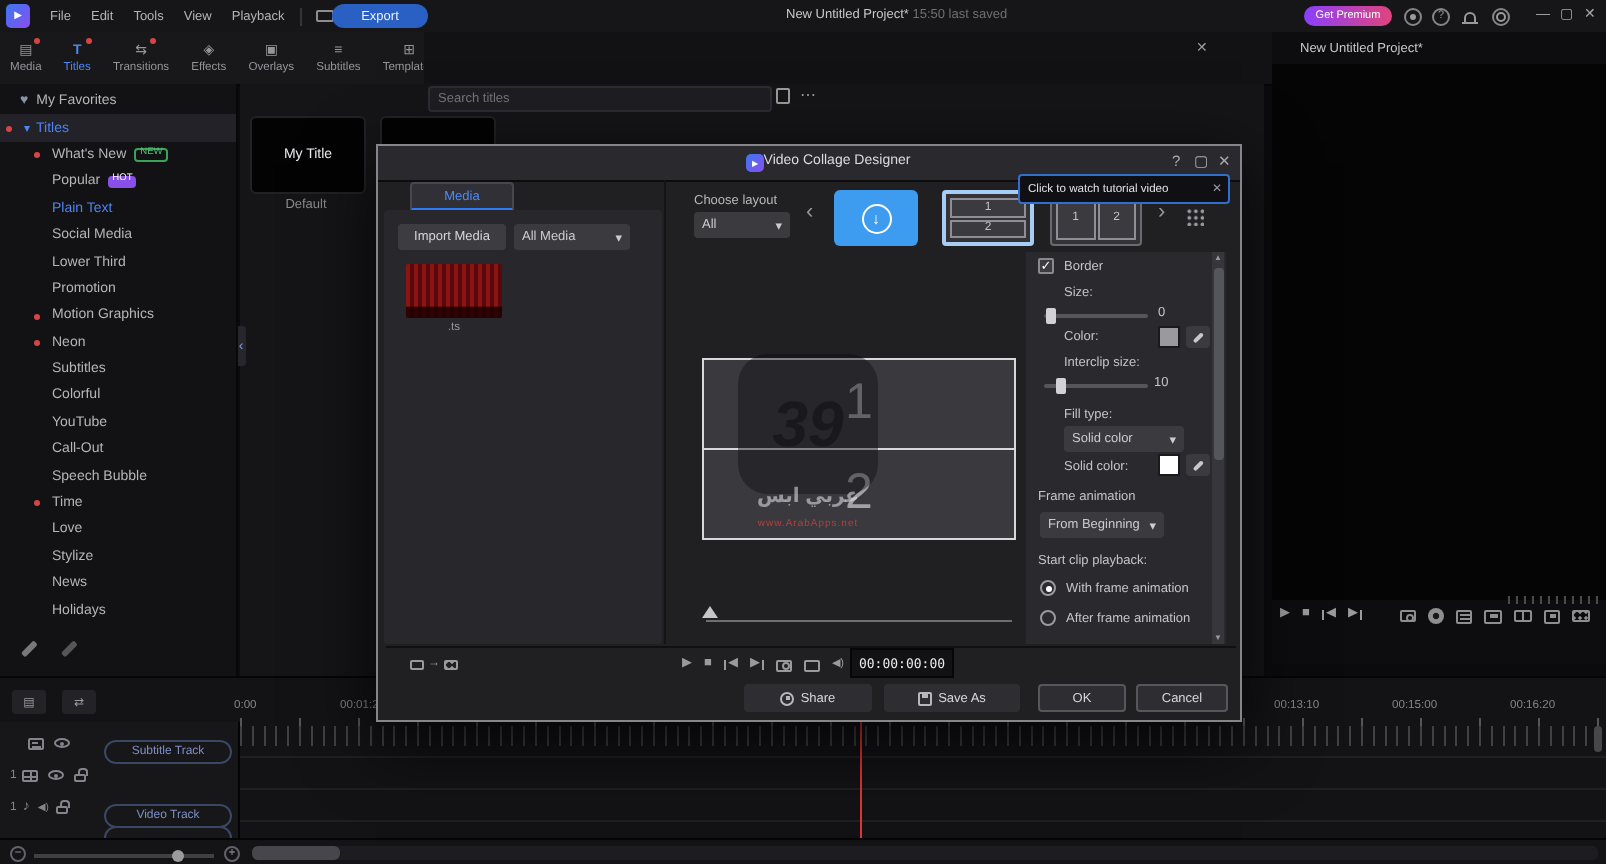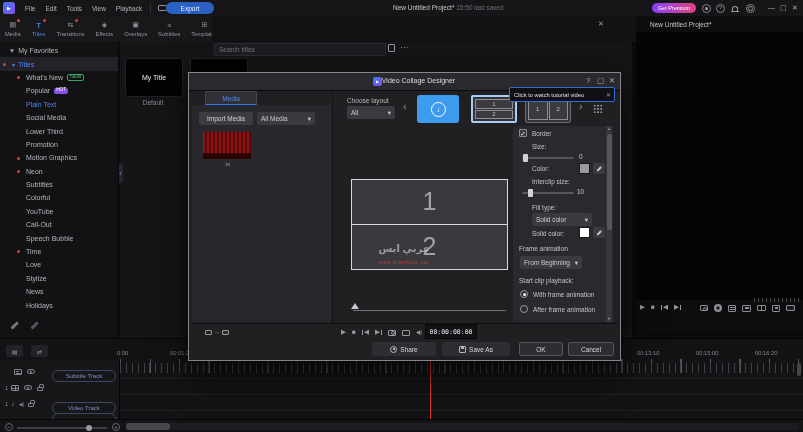--- a/index.html
+++ b/index.html
@@ -500,20 +500,23 @@
     <div class="abs" style="left:143px;top:17px;width:1px;height:232px;background:#141417"></div>
 
     <div class="pvbox">
       <div class="pvcell" style="border-bottom:1px solid #d8d8dc">
           <span>1</span>
         </div>
       <div class="pvcell">
           <span>2</span>
         </div>
     </div>
+    <div class="wm-logo">
+        <span>39</span>
+      </div>
     <div class="wm-t">عربي ابس</div>
     <div class="wm-u">www.ArabApps.net</div>
     <div class="abs" style="left:164px;top:237px;width:153px;height:1px;background:#6e6e72"></div>
     <div class="tri-up" style="left:162px;top:230px"></div>
 
     <div class="abs" style="left:324px;top:53px;width:100px;height:196px;background:#2a2a2e"></div>
     <div class="checkbox" style="left:330px;top:56px"><span>✓</span></div>
     <span class="setlbl" style="left:343px;top:57px">Border</span>
     <span class="setlbl" style="left:343px;top:70px">Size:</span>
     <div class="slider-tr" style="left:333px;top:84px;width:52px"></div>

